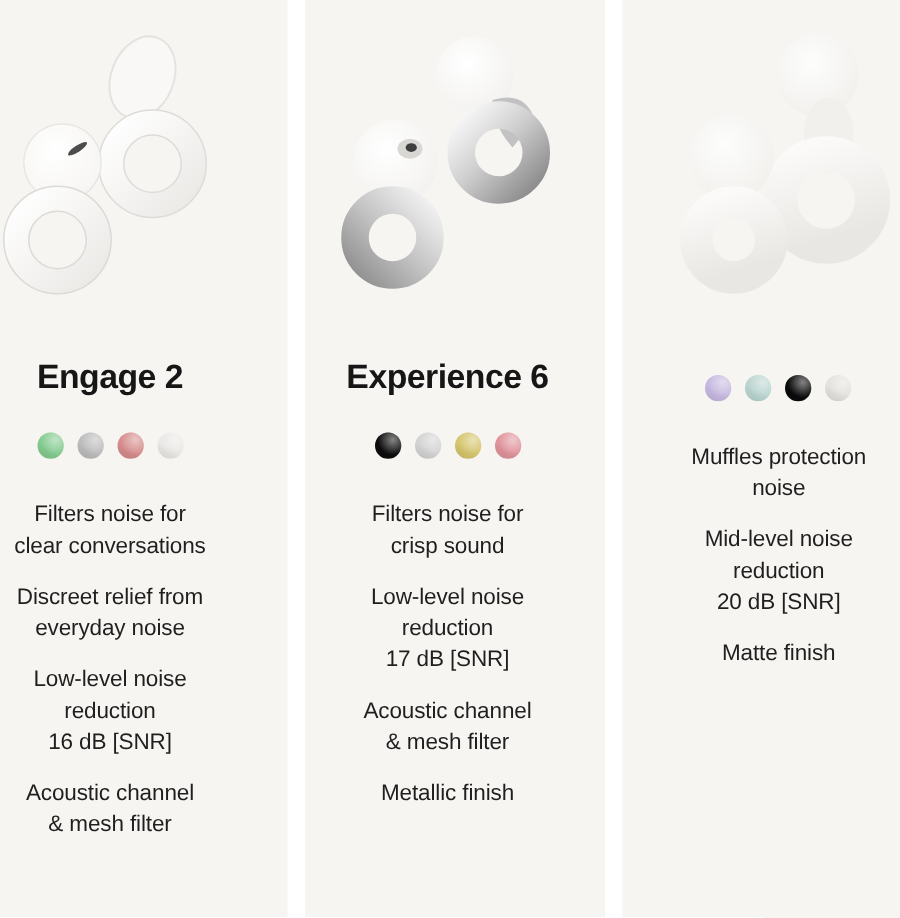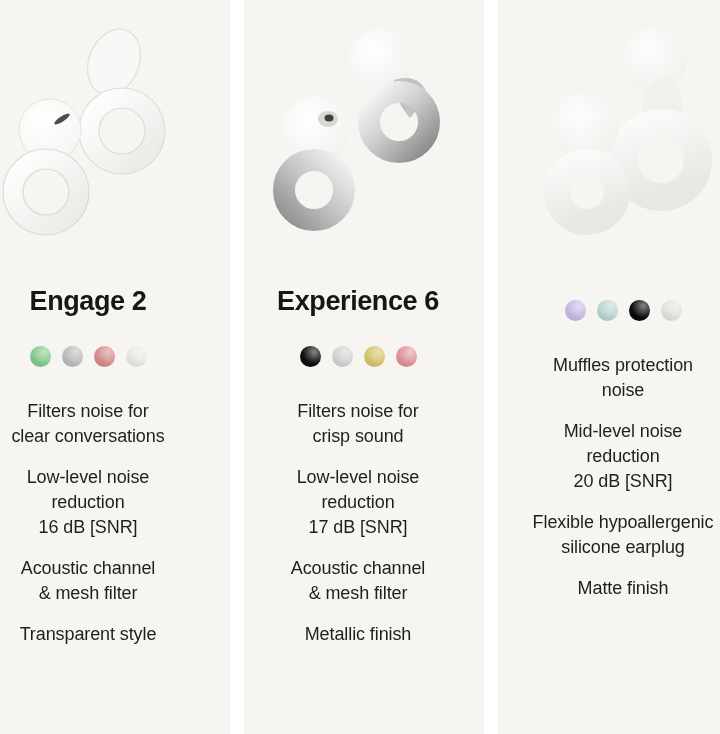--- a/index.html
+++ b/index.html
@@ -61,26 +61,27 @@
       <h2 class="title">Engage 2</h2>
       <div class="swatches">
         <span class="swatch" style="background: rgb(132, 203, 143);"></span>
         <span class="swatch" style="background: rgb(188, 188, 188);"></span>
         <span class="swatch" style="background: rgb(214, 140, 140);"></span>
         <span class="swatch" style="background: rgb(233, 232, 229);"></span>
       </div>
       <div class="features">
         <p class="feature">Filters noise for
 clear conversations</p>
+        <p class="feature">Discreet relief from
+everyday noise</p>
         <p class="feature">Low-level noise
 reduction
 16 dB [SNR]</p>
         <p class="feature">Acoustic channel
 &amp; mesh filter</p>
-        <p class="feature">Transparent style</p>
       </div>
     </div>
   </div>
 
   <div class="card c2" style="background: rgb(247, 245, 242);">
     <div class="art">
       <svg viewBox="0 0 240 272" xmlns="http://www.w3.org/2000/svg">
         <defs>
           <linearGradient id="g2ring" x1="0" y1="0" x2="1" y2="1">
             <stop offset="0" stop-color="#f8f8f8"></stop>
@@ -155,20 +156,18 @@
         <span class="swatch" style="background: rgb(186, 213, 208);"></span>
         <span class="swatch" style="background: rgb(11, 11, 11);"></span>
         <span class="swatch" style="background: rgb(227, 226, 222);"></span>
       </div>
       <div class="features">
         <p class="feature">Muffles protection
 noise</p>
         <p class="feature">Mid-level noise
 reduction
 20 dB [SNR]</p>
-        <p class="feature">Flexible hypoallergenic
-silicone earplug</p>
         <p class="feature">Matte finish</p>
       </div>
     </div>
   </div>
 
 </div>
 
 </body></html>

